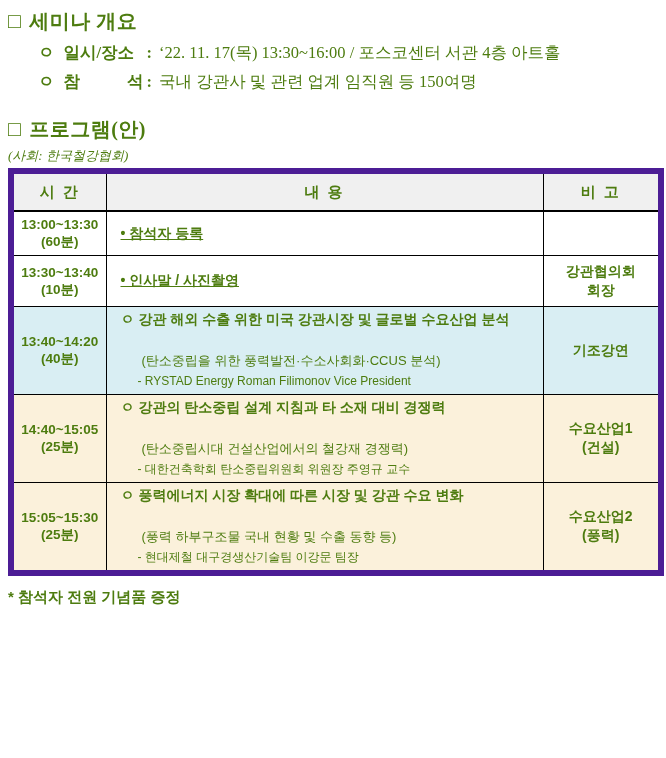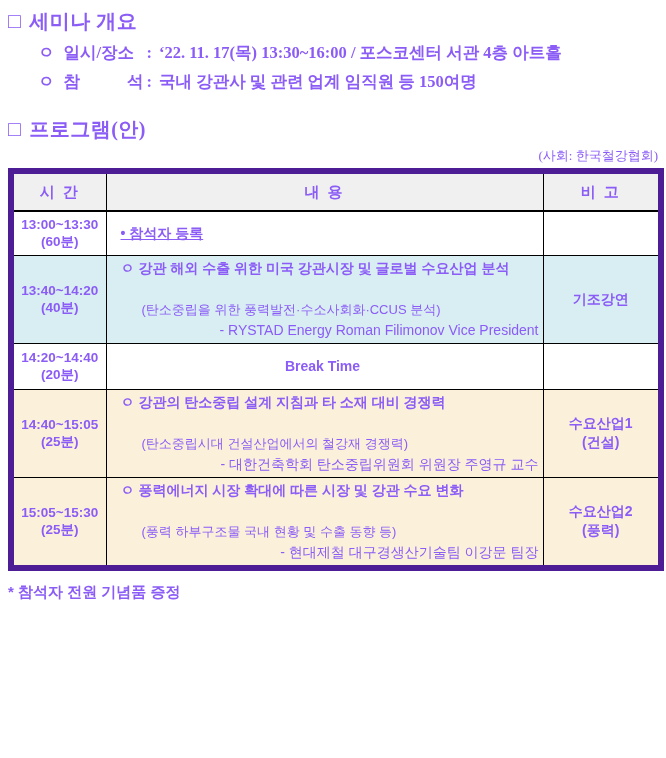--- a/index.html
+++ b/index.html
@@ -7,21 +7,21 @@
     padding: 0;
     background: #ffffff;
   }
   .page {
     position: relative;
     width: 666px;
     height: 758px;
     box-sizing: border-box;
     padding: 8px 8px 0 8px;
     background: #ffffff;
-    color: #8b5cf6;
+    color: #4d7c0f;
     font-family: "Liberation Serif", "DejaVu Serif", serif;
   }
   
   .ov-title {
     font-size: 20px;
     font-weight: bold;
     line-height: 26px;
     letter-spacing: 0.5px;
   }
   .ov-title .sq {
@@ -47,41 +47,41 @@
     display: inline-block;
     width: 80px;
     white-space: pre;
     text-align: justify;
     text-align-last: justify;
   }
   .ov-colon {
     font-weight: bold;
     margin: 0 7px 0 3px;
   }
-  .ov-value { font-weight: bold; }
+  .ov-value { font-weight: normal; }
 
   
   .pg-title {
     margin-top: 22px;
     font-size: 20px;
     font-weight: bold;
     line-height: 26px;
     letter-spacing: 0.5px;
   }
   .pg-title .sq {
     font-weight: normal;
     margin-right: 8px;
     font-size: 21px;
   }
   .moderator {
     width: 650px;
-    text-align: right;
     font-size: 13px;
     line-height: 16px;
     margin-top: 6px;
+    font-style: italic;
   }
 
   
   table.program {
     margin-top: 4px;
     width: 650px;
     border-collapse: collapse;
     border: 6px solid #4c1d95;
     table-layout: fixed;
     font-family: "Liberation Sans", "DejaVu Sans", sans-serif;
@@ -138,25 +138,24 @@
     white-space: nowrap;
   }
   .line-sub {
     font-size: 13px;
     line-height: 21px;
     padding-left: 21px;
     white-space: nowrap;
     margin-top: 20px;
   }
   .line-speaker {
-    font-size: 14px;
+    font-size: 12px;
     line-height: 21px;
     padding-left: 17px;
     white-space: nowrap;
-    text-align: right;
   }
   .line-center {
     font-weight: bold;
     font-size: 14px;
   }
   tr.h-r0 { height: 44px; padding-left: 10px; }
   tr.h-r1 { height: 51px; }
   tr.h-r2 { height: 81px; }
   tr.h-r3 { height: 46px; }
   tr.h-r4 { height: 79px; }
@@ -218,46 +217,49 @@
         <td class="time">
           <div>13:00~13:30</div>
           <div>(60분)</div>
         </td>
         <td class="content">
           <div class="line-item">• 참석자 등록</div>
         </td>
         <td class="note"></td>
       </tr>
 
+      <tr class="h-r1">
+        <td class="time">
+          <div>13:30~13:40</div>
+          <div>(10분)</div>
+        </td>
+        <td class="content">
+          <div class="line-item">• 인사말 / 사진촬영</div>
+        </td>
+        <td class="note">
+          <div>강관협의회</div>
+          <div>회장</div>
+        </td>
+      </tr>
 
       <tr class="h-r2 bg-blue">
         <td class="time">
           <div>13:40~14:20</div>
           <div>(40분)</div>
         </td>
         <td class="content">
           <div class="line-title">ㅇ 강관 해외 수출 위한 미국 강관시장 및 글로벌 수요산업 분석</div>
           <div class="line-sub">(탄소중립을 위한 풍력발전·수소사회화·CCUS 분석)</div>
           <div class="line-speaker">- RYSTAD Energy Roman Filimonov Vice President</div>
         </td>
         <td class="note">
           <div>기조강연</div>
         </td>
       </tr>
 
-      <tr class="h-r3">
-        <td class="time">
-          <div>14:20~14:40</div>
-          <div>(20분)</div>
-        </td>
-        <td class="content center">
-          <div class="line-center">Break Time</div>
-        </td>
-        <td class="note"></td>
-      </tr>
 
       <tr class="h-r4 bg-cream">
         <td class="time">
           <div>14:40~15:05</div>
           <div>(25분)</div>
         </td>
         <td class="content">
           <div class="line-title">ㅇ 강관의 탄소중립 설계 지침과 타 소재 대비 경쟁력</div>
           <div class="line-sub">(탄소중립시대 건설산업에서의 철강재 경쟁력)</div>
           <div class="line-speaker">- 대한건축학회 탄소중립위원회 위원장 주영규 교수</div>

